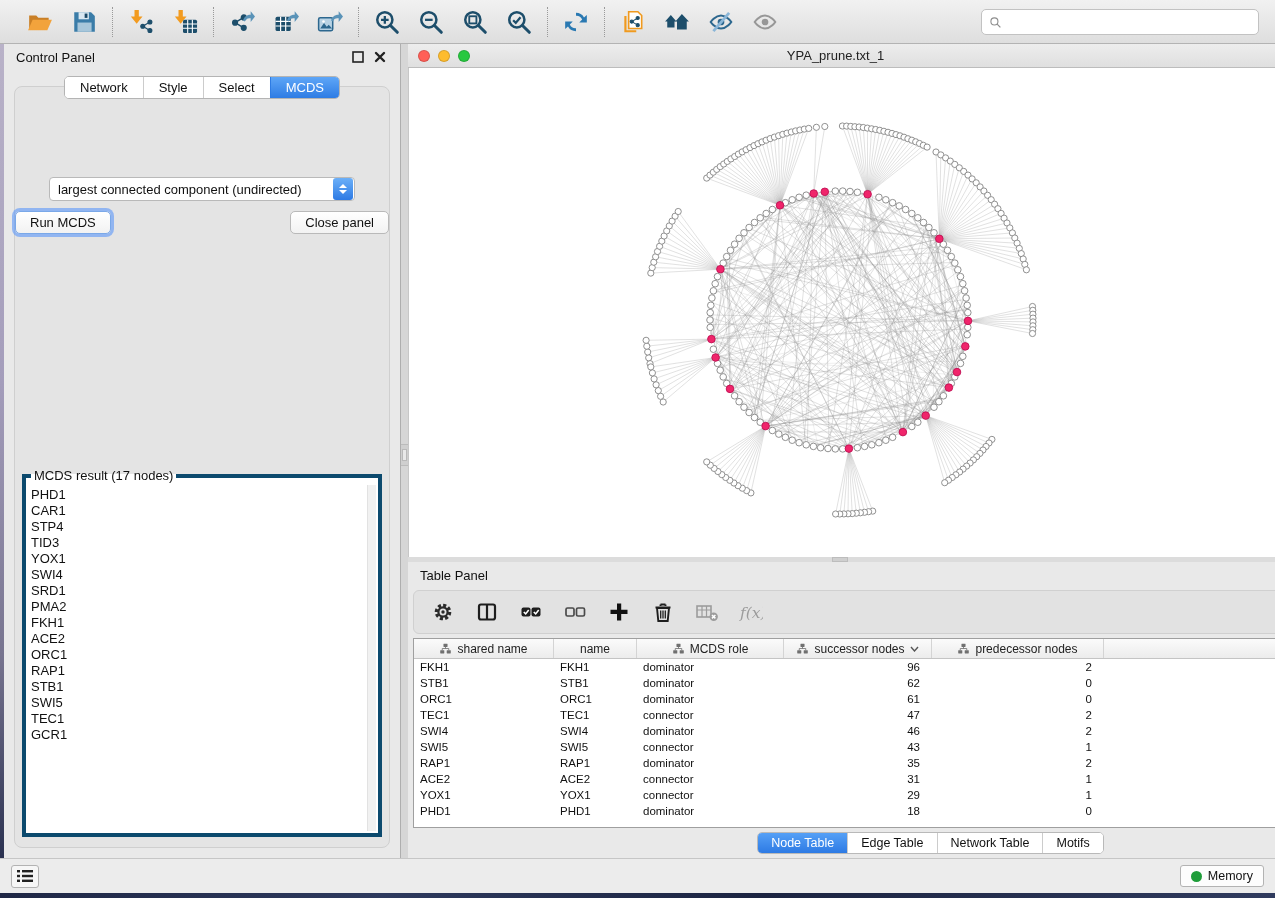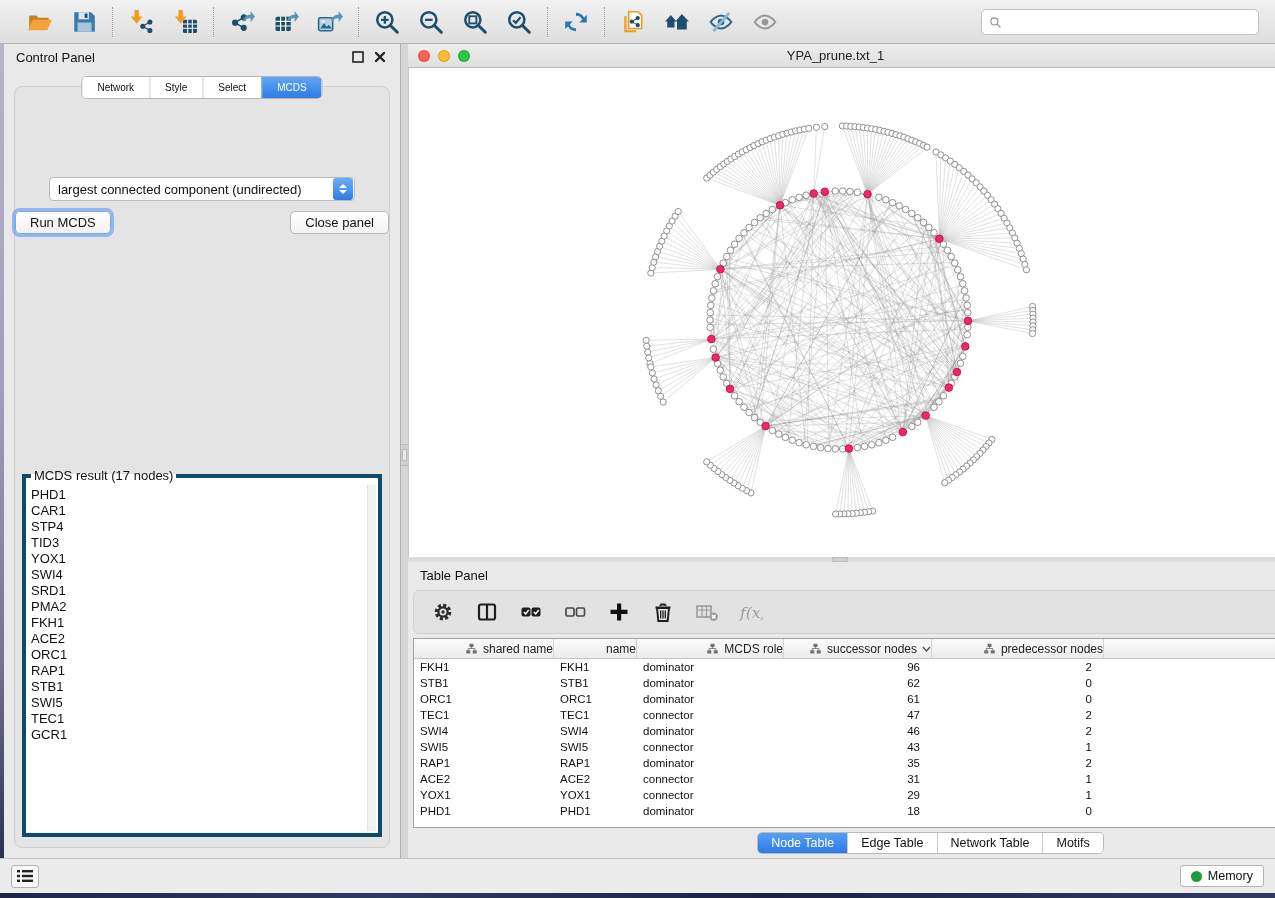--- a/index.html
+++ b/index.html
@@ -32,21 +32,21 @@
     background:#e9e9e9; border-right:1px solid #aeaeae; }
   .cp-header { height:26px; display:flex; align-items:center; padding:0 12px; }
   .cp-title { font-size:13px; color:#111; }
   .win-btns { margin-left:auto; display:flex; gap:8px; }
   .win-btn { width:14px; height:14px; border:none; background:transparent; padding:0; cursor:pointer; }
   .win-btn svg { width:12px; height:12px; display:block; }
   .cp-inner { position:absolute; left:10px; right:10px; top:42px; bottom:10px;
     background:#e4e4e4; border:1px solid #cfcfcf; border-radius:8px; }
   .seg-tabs { position:absolute; top:-11px; left:50%; transform:translateX(-50%);
     display:flex; background:#fff; border:1px solid #b4b4b4; border-radius:5px; overflow:hidden; height:23px; }
-  .seg-tab { border:none; background:#fff; font-size:10px; color:#111; padding:0 15px; cursor:pointer; border-left:1px solid #ccc; }
+  .seg-tab { border:none; background:#fff; font-size:13px; color:#111; padding:0 15px; cursor:pointer; border-left:1px solid #ccc; }
   .seg-tab:first-child { border-left:none; }
   .seg-tab.active { background:linear-gradient(#5ea6f7,#2e7ce4); color:#fff; border-left-color:#2e7ce4; }
   .opt-label { position:absolute; top:68px; width:100%; text-align:center; font-size:13px; color:#111; }
   .dropdown { position:absolute; top:90px; left:34px; right:34px; height:24px; background:#fff;
     border:1px solid #b9b9b9; border-radius:4px; display:flex; align-items:center; cursor:pointer; }
   .dd-text { flex:1; font-size:13px; padding-left:8px; color:#111; white-space:nowrap; }
   .dd-step { width:20px; height:22px; margin-right:1px; border-radius:3px;
     background:linear-gradient(#6cb0f8,#2d7ae4); display:flex; flex-direction:column; align-items:center; justify-content:center; gap:2px; }
   .dd-step i { display:block; width:0; height:0; border-left:4px solid transparent; border-right:4px solid transparent; }
   .dd-step .up { border-bottom:4px solid #fff; }
@@ -83,21 +83,21 @@
   .table-panel { position:absolute; left:408px; top:562px; width:1045px; height:296px; background:#e9e9e9; }
   .tp-header { height:26px; display:flex; align-items:center; padding:0 12px; }
   .tp-title { font-size:13px; color:#111; }
   .tp-toolbar { position:absolute; left:5px; right:5px; top:28px; height:44px; background:#e2e2e2;
     border:1px solid #d0d0d0; border-radius:6px; display:flex; align-items:center; gap:18px; padding:0 16px; }
   .tp-btn { width:26px; height:26px; border:none; background:transparent; padding:1px; cursor:pointer; }
   .tp-btn svg { width:24px; height:24px; display:block; }
   .tp-btn.disabled { cursor:default; }
   .tableview { position:absolute; left:5px; right:5px; top:76px; height:190px; background:#fff; border:1px solid #9f9f9f; overflow:hidden; }
   .thead { display:flex; height:20px; background:linear-gradient(#fbfbfb,#ececec); border-bottom:1px solid #c4c4c4; }
-  .th { display:flex; align-items:center; justify-content:flex-end; gap:5px; font-size:12px; color:#222;
+  .th { display:flex; align-items:center; justify-content:center; gap:5px; font-size:12px; color:#222;
     border-right:1px solid #d4d4d4; position:relative; cursor:pointer; }
   .th svg.colicon { width:13px; height:13px; }
   .th .sort { width:9px; height:6px; }
   .trow { display:flex; height:16px; cursor:default; }
   .td { font-size:11.5px; color:#111; line-height:16px; padding:0 6px; white-space:nowrap; overflow:hidden; }
   .td.num { text-align:right; padding-right:12px; }
   .tscroll { position:absolute; right:0; top:21px; bottom:0; width:12px; background:#f4f4f4; border-left:1px solid #e0e0e0; }
   .tthumb { position:absolute; left:2px; width:8px; top:6px; height:110px; background:#b9b9b9; border-radius:4px; }
   .tp-tabs { position:absolute; left:0; right:0; top:270px; display:flex; justify-content:center; }
   .tp-tabs .seg-tabs2 { display:flex; background:#fff; border:1px solid #b9b9b9; border-radius:5px; overflow:hidden; height:22px; }

